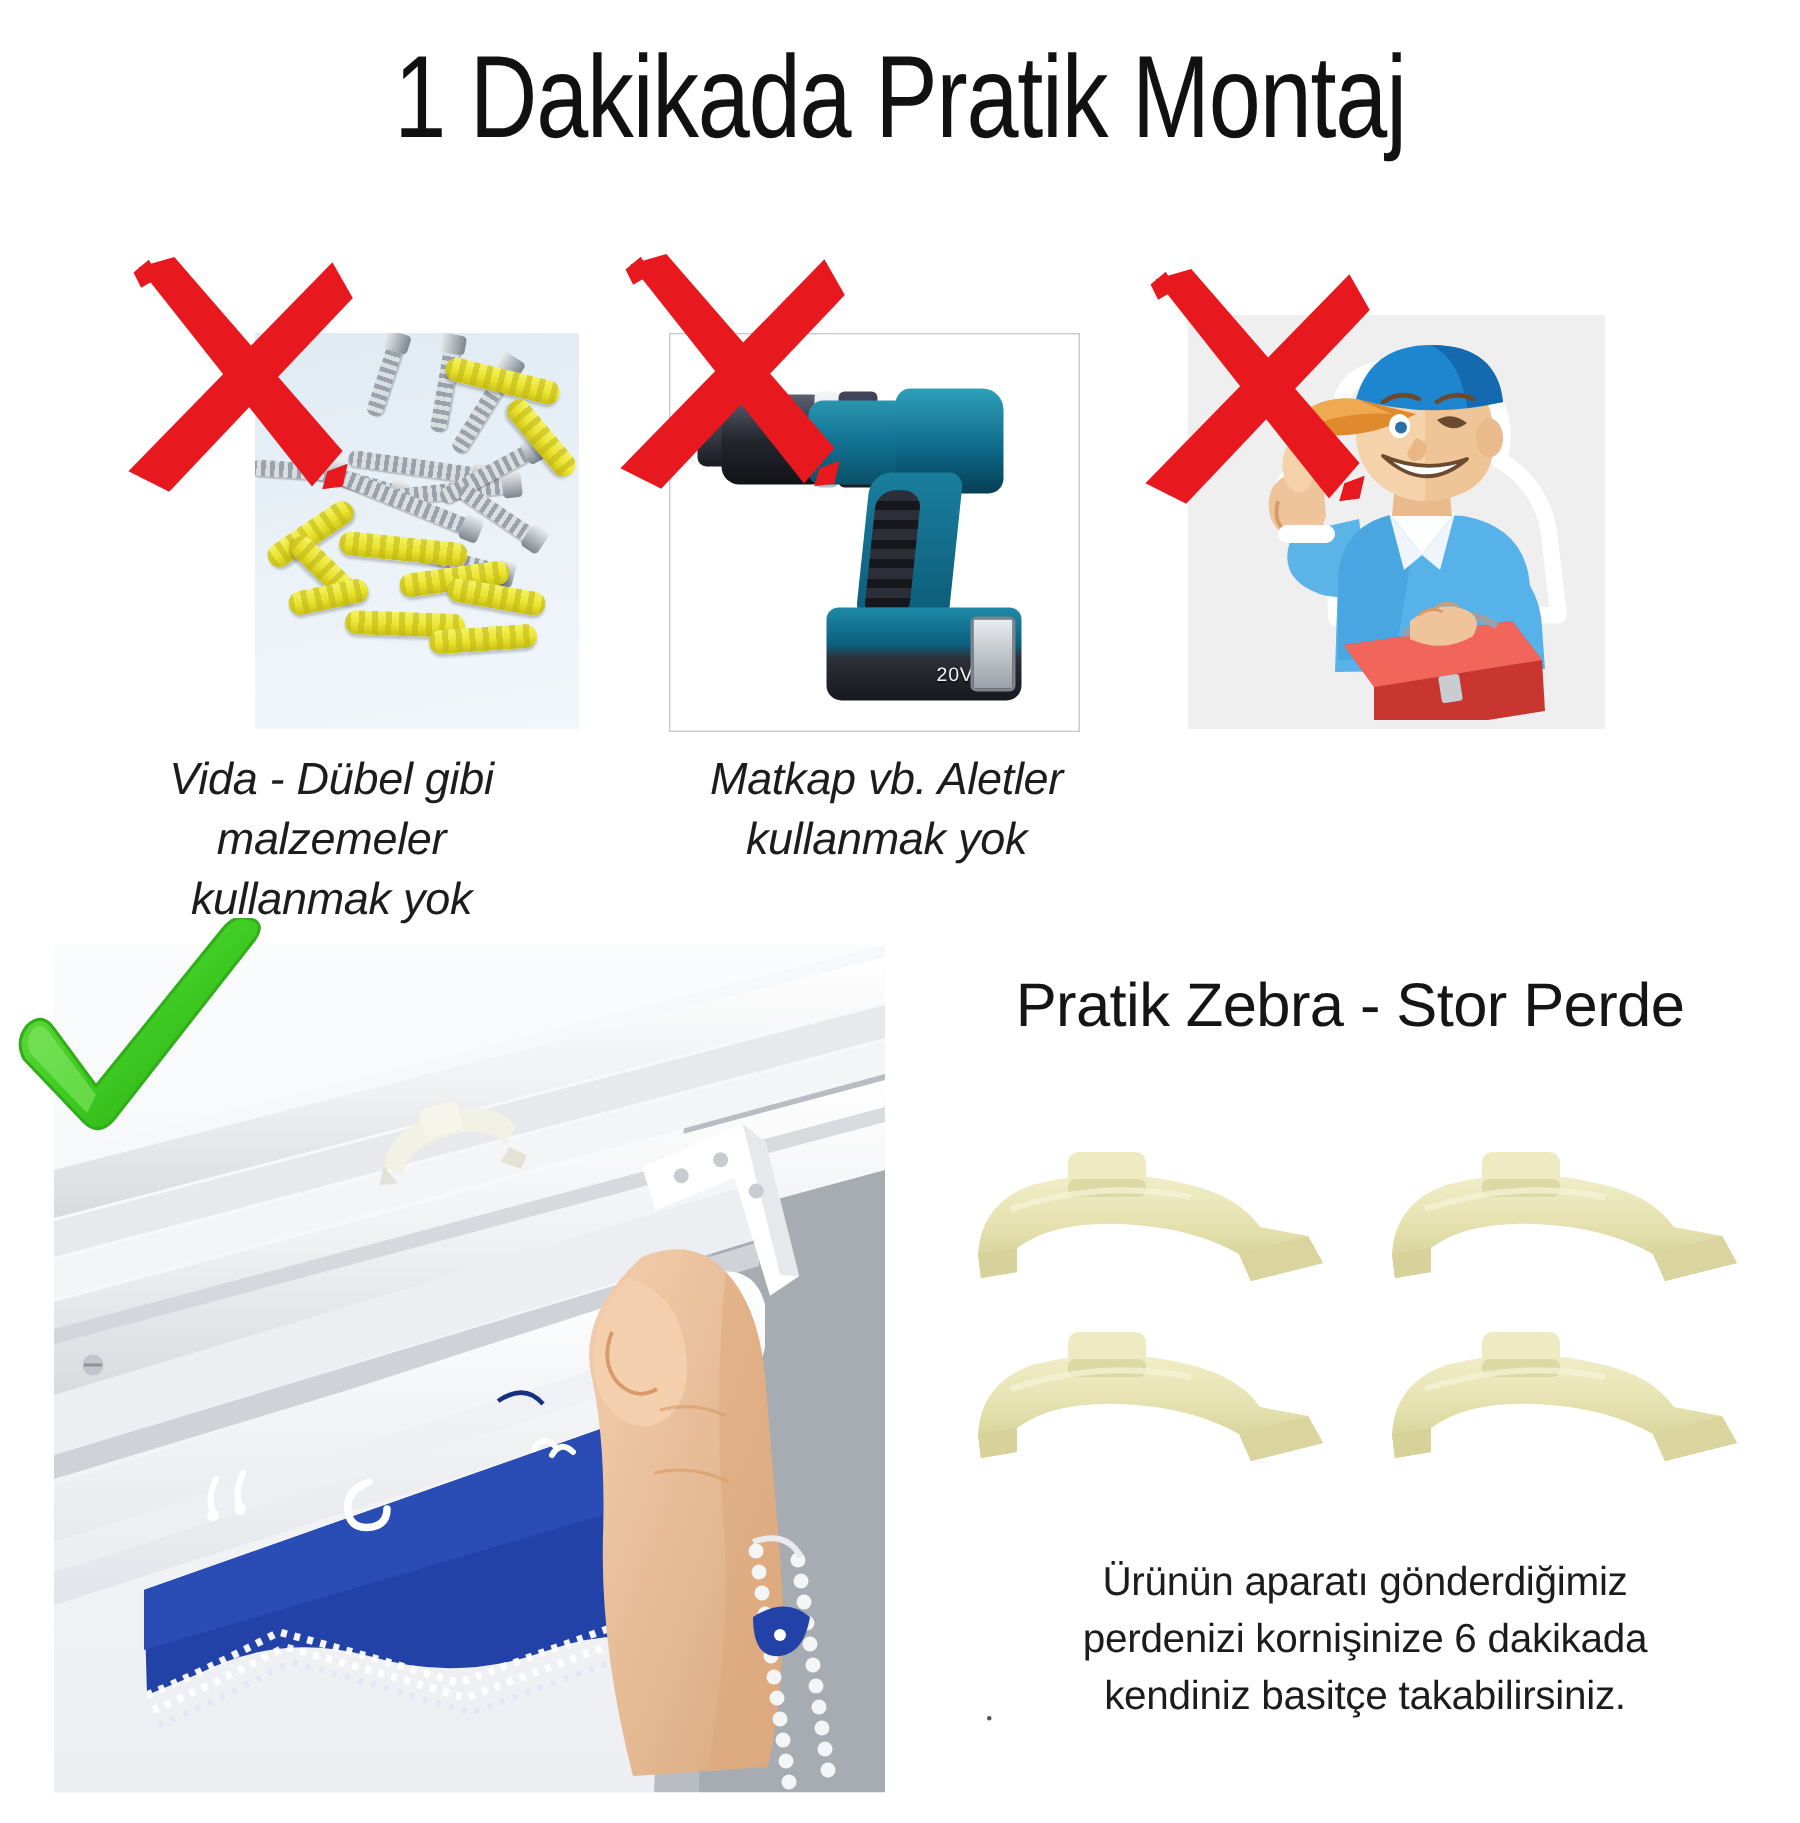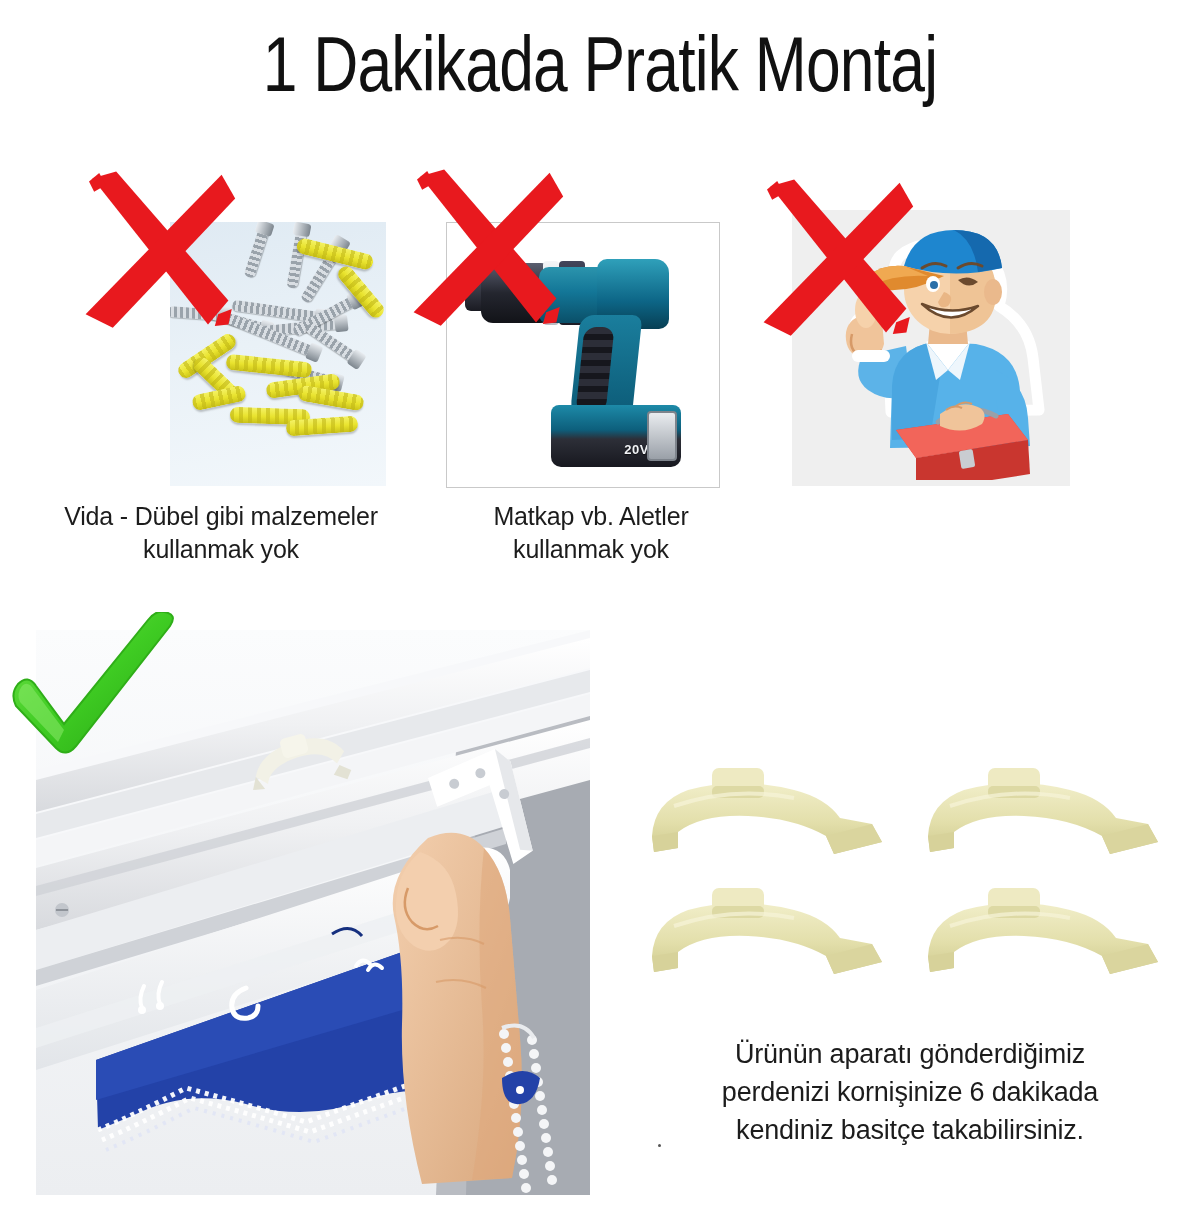--- a/index.html
+++ b/index.html
@@ -133,46 +133,47 @@
     background: repeating-linear-gradient(180deg,#2c2e38 0 7px,#16171d 7px 13px);
     transform: skewX(-6deg);
   }
   .drill-battery {
     position: absolute; left: 104px; top: 182px; width: 130px; height: 62px;
     border-radius: 8px 8px 10px 10px;
     background: linear-gradient(180deg,#1d8aa8 0%,#0d5f7c 40%,#2d2f38 55%,#17181f 100%);
   }
   .drill-battery .v-label {
     position: absolute; right: 32px; bottom: 10px;
-    color: #f0f2f5; font-size: 13px; font-weight: 700;
+    color: #f0f2f5; font-size: 13px; font-weight: 400;
     letter-spacing: .5px;
     text-shadow: 0 1px 1px rgba(0,0,0,.6);
   }
   .drill-clip {
     position: absolute; right: 4px; top: 6px; width: 30px; height: 50px;
     border-radius: 4px;
     background: linear-gradient(180deg,#e9ecef,#9aa0a8);
     border: 2px solid #7d838b;
   }
 
   
   .worker-scene { position: absolute; inset: 0; background: #efefef; }
   .worker-svg { position: absolute; left: 8px; top: 8px; }
 
   
   .caption {
     position: absolute;
     width: 100%;
     top: 300px;
     text-align: center;
-    font-size: 25px;
+    font-size: 30px;
     line-height: 1.33;
     color: #1c1c1c;
     font-weight: 400;
     letter-spacing: -0.2px;
+    font-style: italic;
   }
 
   
   .install-photo {
     position: absolute;
     left: 36px; top: 630px;
     width: 554px; height: 565px;
     overflow: hidden;
     background: #f3f4f6;
   }
@@ -493,20 +494,21 @@
       <stop offset="0" stop-color="#72e24a"></stop>
       <stop offset="0.5" stop-color="#3fcc23"></stop>
       <stop offset="1" stop-color="#27a513"></stop>
     </linearGradient>
   </defs>
   <path d="M10 72 Q2 82 8 94 L48 136 Q58 146 68 134 L162 14 Q170 2 156 0 Q148 -2 140 8 L56 112 L28 74 Q20 62 10 72 Z" fill="url(#gch)" stroke="#2fae18" stroke-width="2"></path>
   <path d="M14 74 Q8 82 12 90 L50 130 L56 118 L26 78 Q20 68 14 74 Z" fill="#8ae96a" opacity=".55"></path>
 </svg>
 
 <div class="right-heading">
+  <div>Pratik Zebra - Stor Perde</div>
 </div>
 
 <div class="clip-grid">
   <div class="clip-cell cc1">
     <svg width="250" height="112" viewBox="0 0 250 112">
       <defs>
         <linearGradient id="clipg" x1="0" y1="0" x2="0" y2="1">
           <stop offset="0" stop-color="#f1eec9"></stop>
             <stop offset="0.55" stop-color="#e3dfab"></stop>
             <stop offset="1" stop-color="#cdc88c"></stop>

